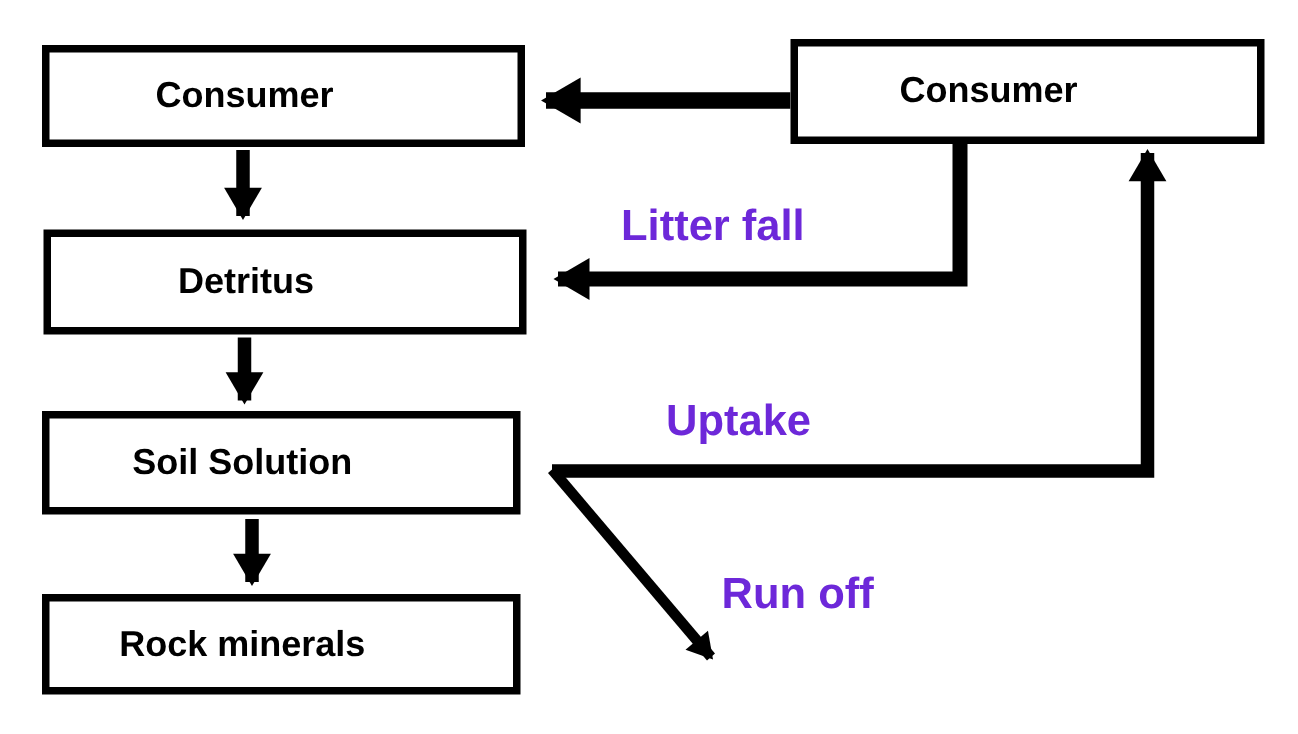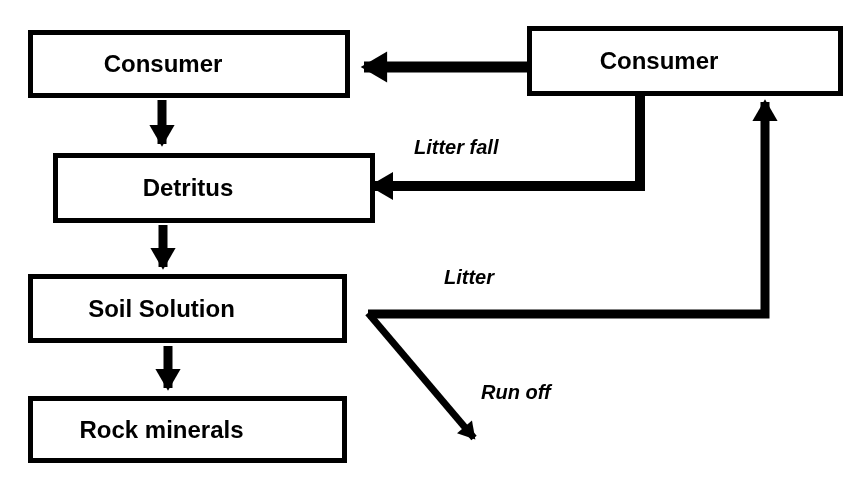--- a/index.html
+++ b/index.html
@@ -34,29 +34,28 @@
   .node-label {
     font-weight: 700;
     font-size: 24px;
     color: #000000;
     white-space: nowrap;
     transform: translateX(-26px);
   }
   .edge-label {
     position: absolute;
     font-weight: 700;
-    font-size: 20px;
-    color: #000000;
+    font-size: 29px;
+    color: #6d28d9;
     white-space: nowrap;
     line-height: 1.1;
-    font-style: italic;
   }
   #box-consumer   { left: 28px;  top: 30px;  width: 322px; height: 68px; }
   #box-producers  { left: 527px; top: 26px;  width: 316px; height: 70px; }
-  #box-detritus   { left: 29px;  top: 153px; width: 322px; height: 70px; margin-left: 24px; }
+  #box-detritus   { left: 29px;  top: 153px; width: 322px; height: 70px; }
   #box-soil       { left: 28px;  top: 274px; width: 319px; height: 69px; }
   #box-rock       { left: 28px;  top: 396px; width: 319px; height: 67px; }
   #label-litter-fall { left: 414px; top: 136px; }
   #label-uptake      { left: 444px; top: 266px; }
   #label-run-off     { left: 481px; top: 381px; }
 </style>
 </head>
 <body>
 
 <div class="canvas">
@@ -98,17 +97,17 @@
   <div class="node-box" id="box-rock">
     <span class="node-label">Rock minerals</span>
   </div>
 
   <div class="node-box" id="box-soil">
     <span class="node-label">Soil Solution</span>
   </div>
 
   <div class="edge-label" id="label-litter-fall">Litter fall</div>
 
-  <div class="edge-label" id="label-uptake">Litter</div>
+  <div class="edge-label" id="label-uptake">Uptake</div>
 
   <div class="edge-label" id="label-run-off">Run off</div>
 
 </div>
 
 </body></html>

